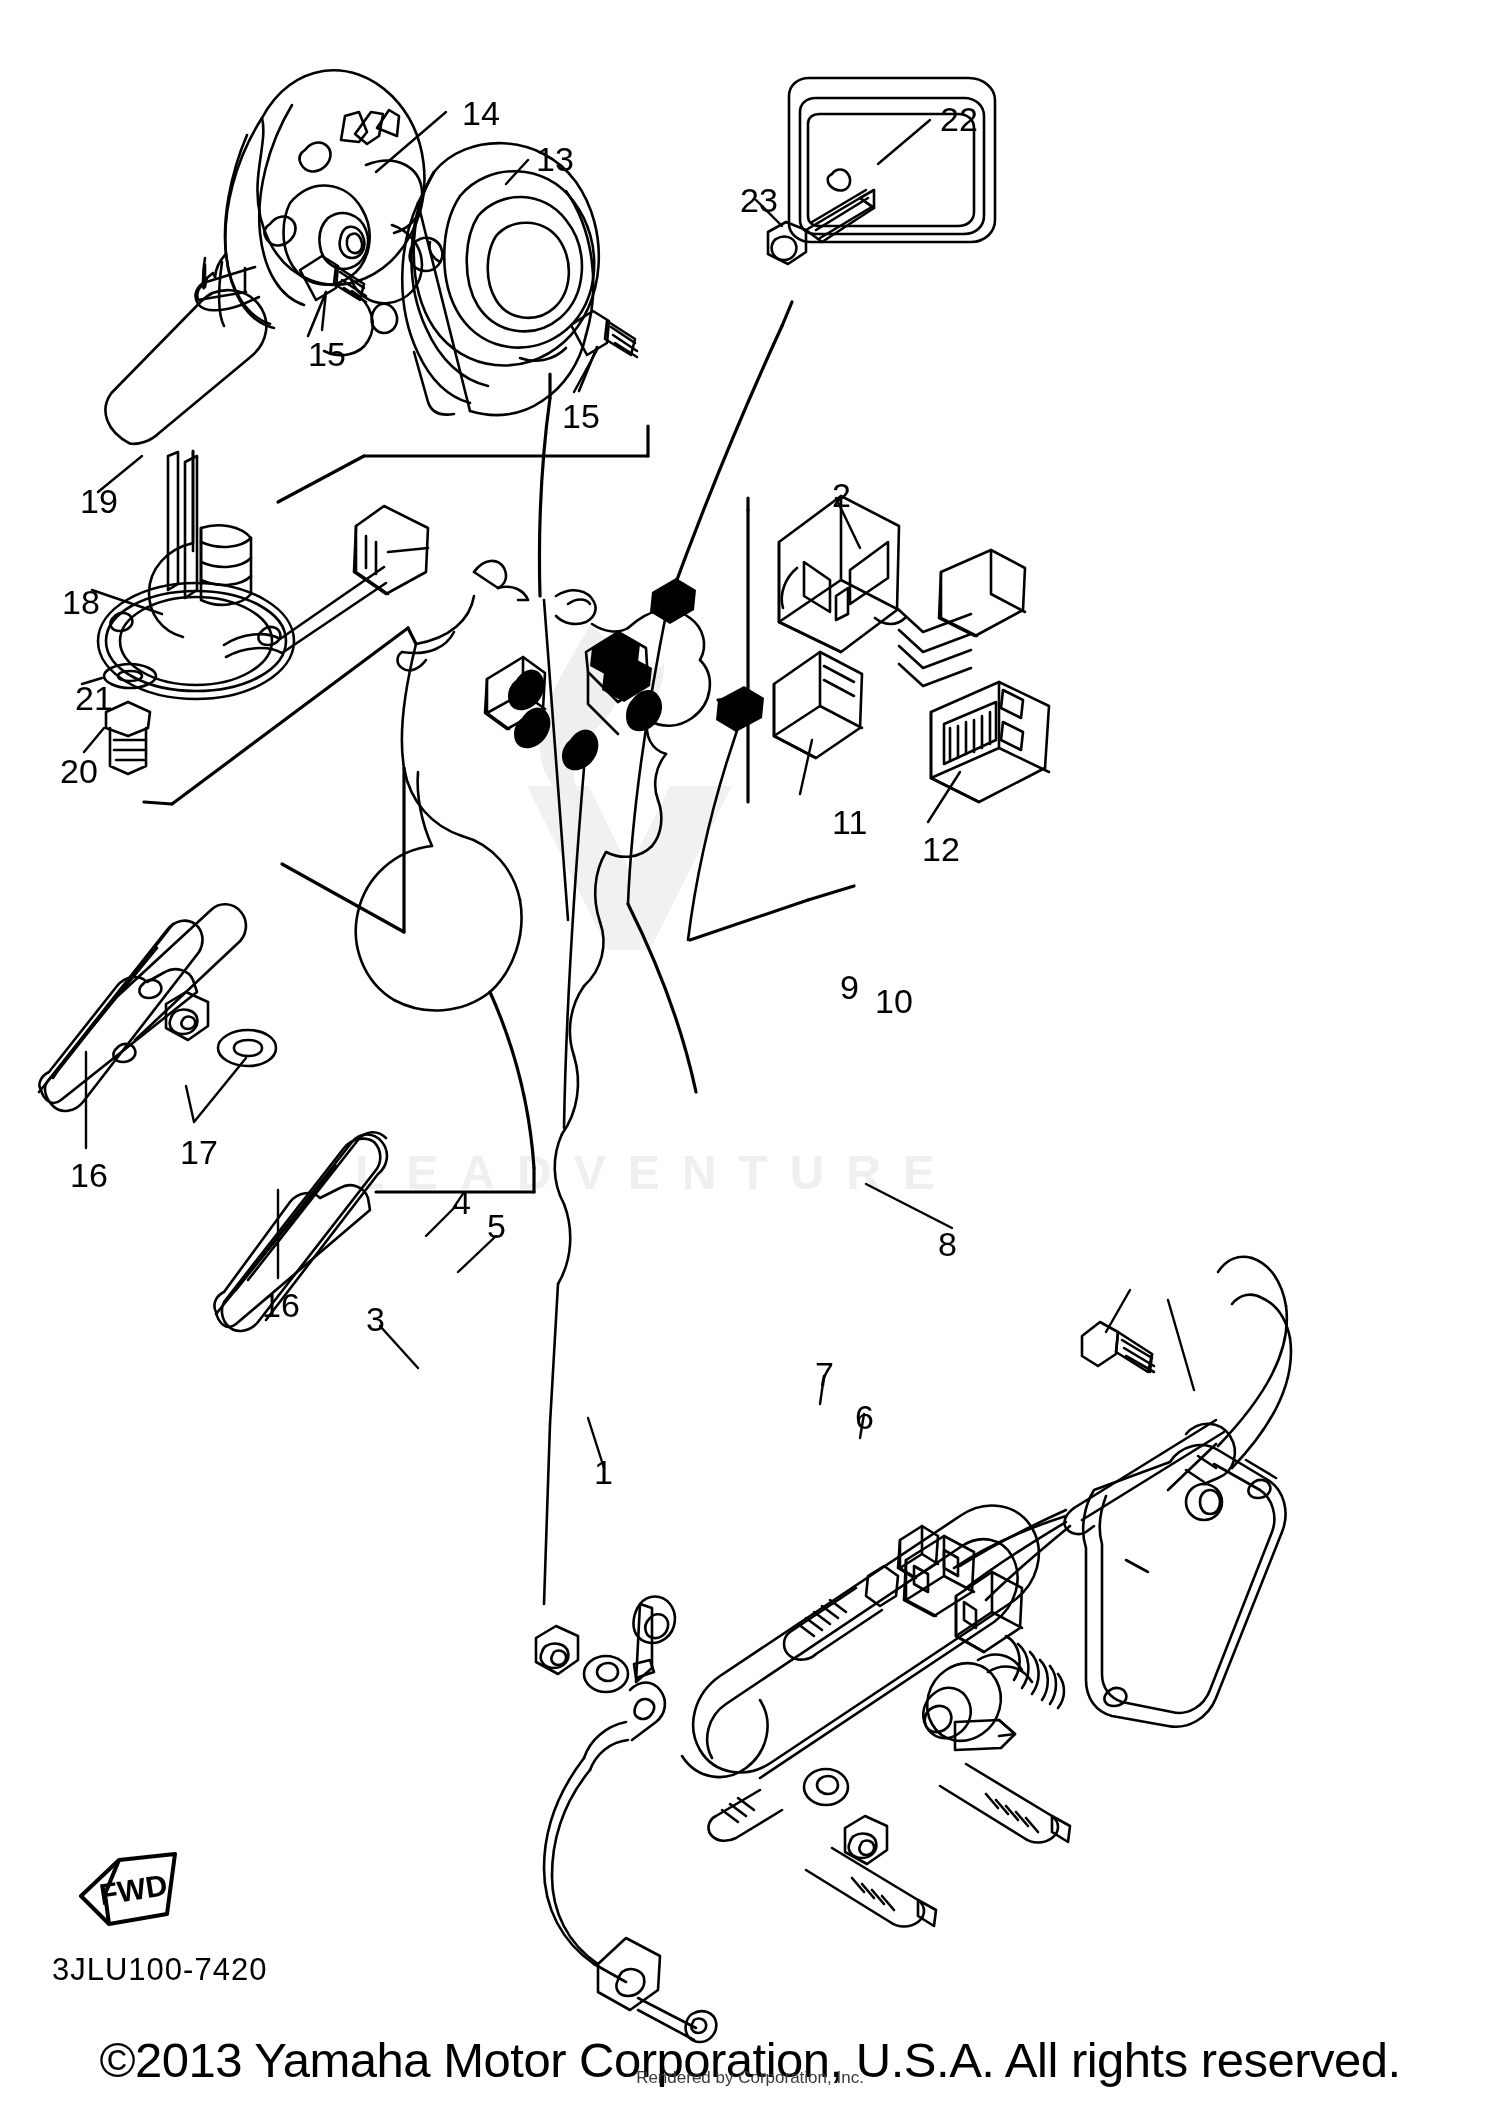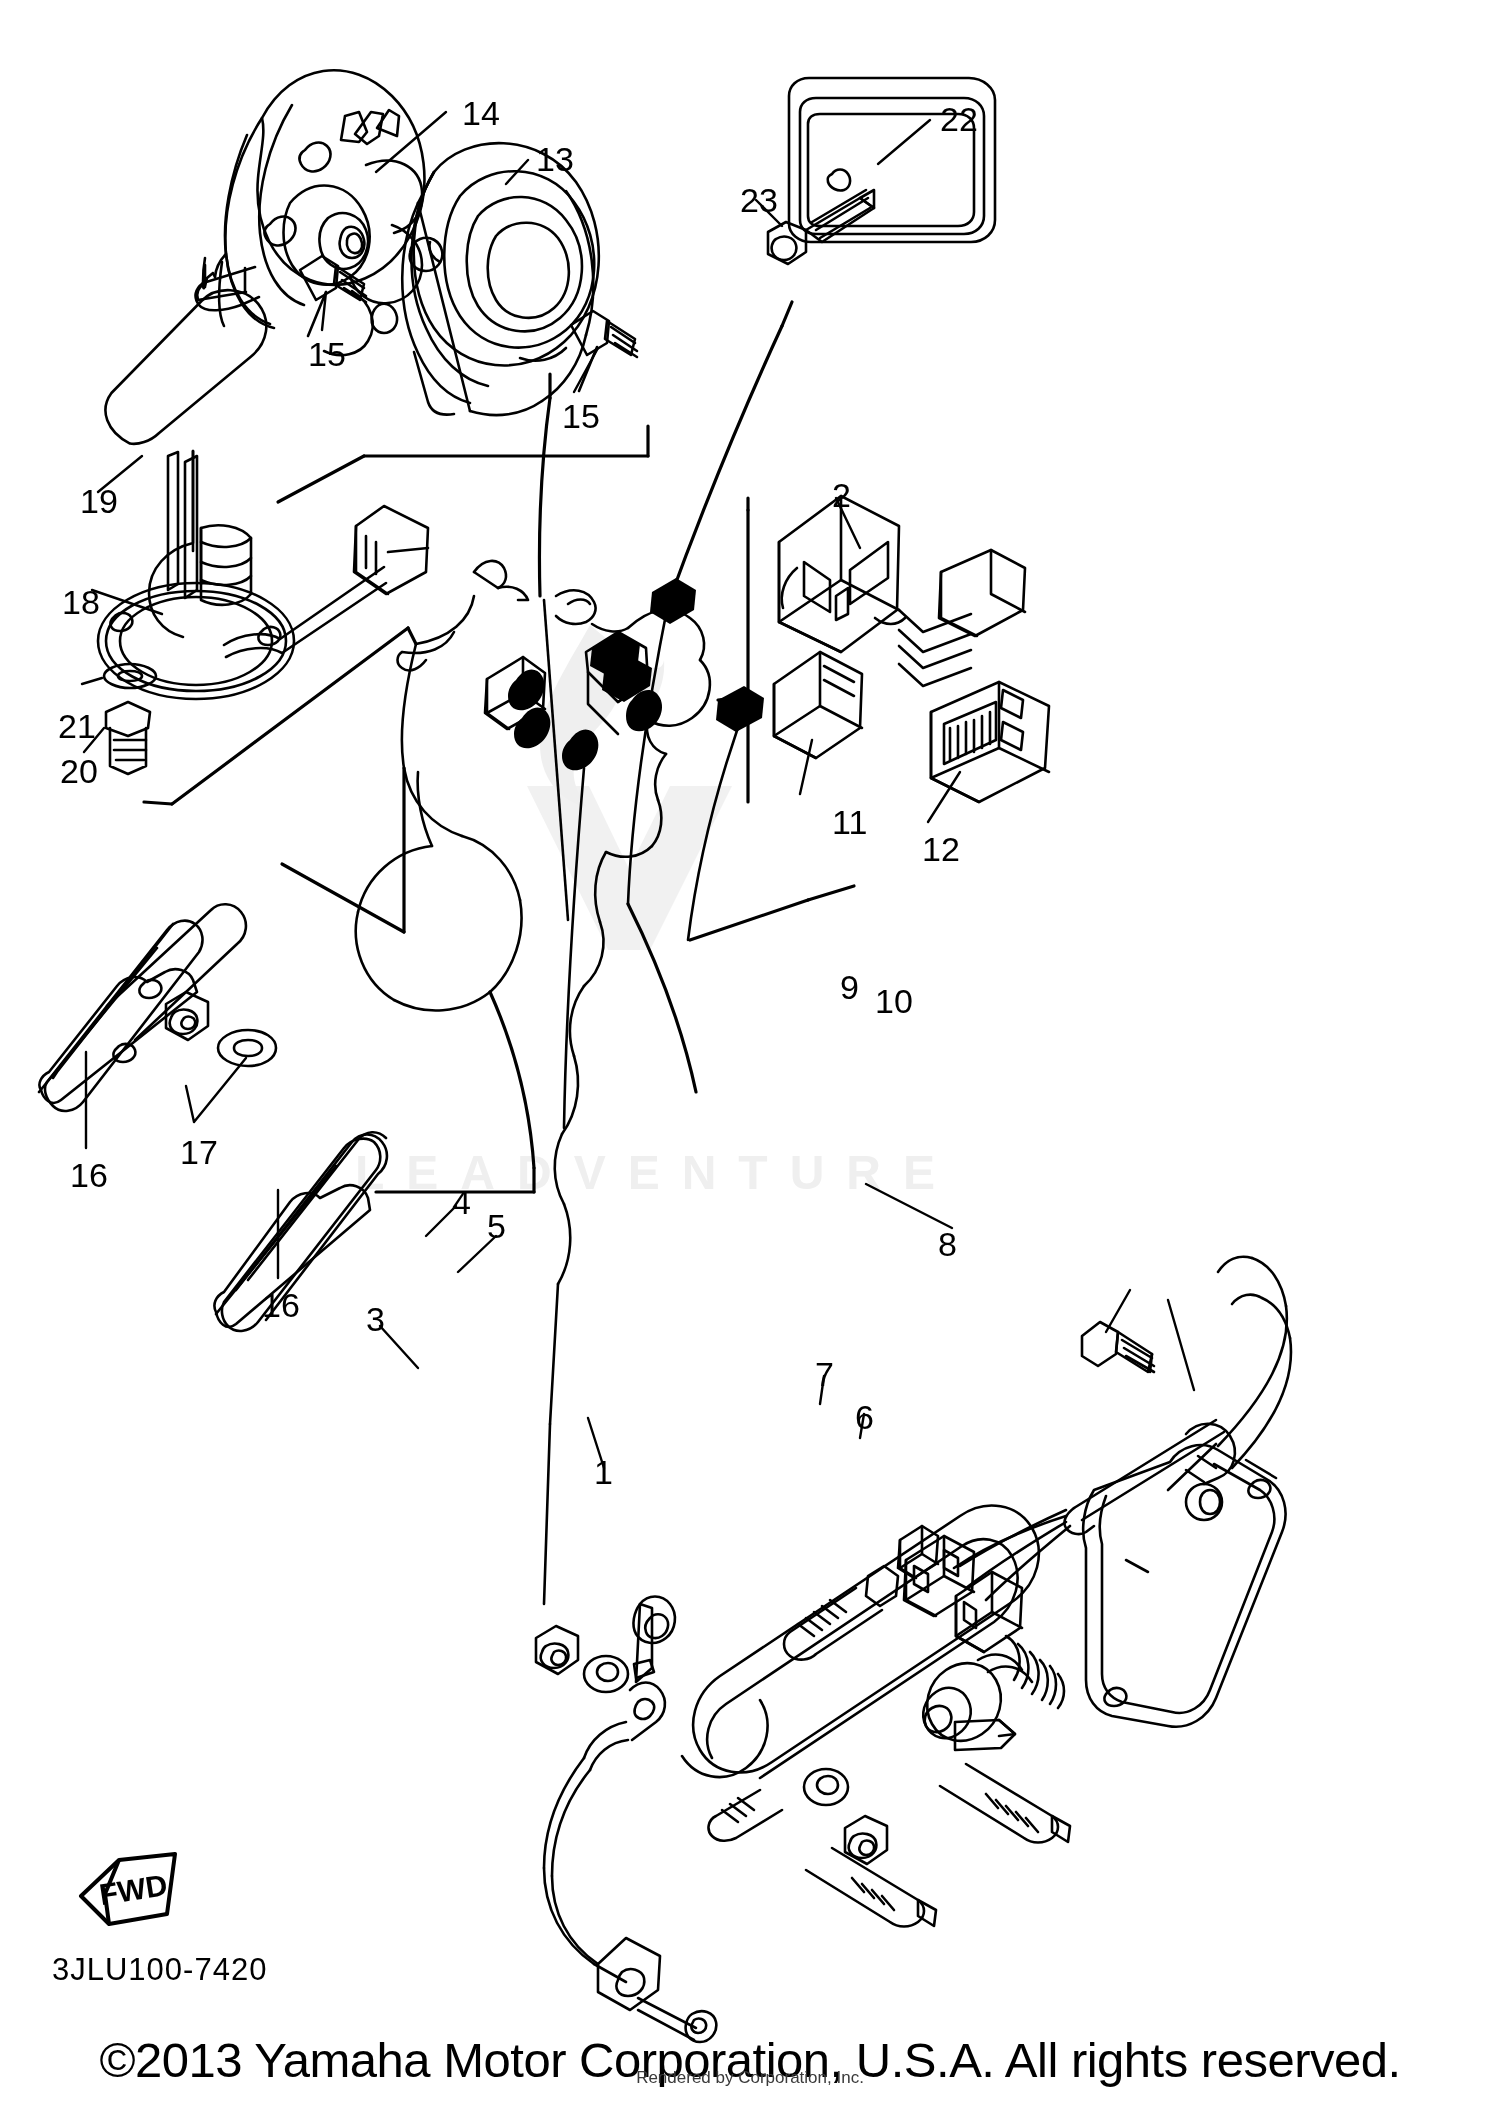--- a/index.html
+++ b/index.html
@@ -514,21 +514,21 @@
   <div class="callout" style="left:536px;top:142px;">13</div>
   <div class="callout" style="left:462px;top:96px;">14</div>
   <div class="callout" style="left:308px;top:337px;">15</div>
   <div class="callout" style="left:562px;top:399px;">15</div>
   <div class="callout" style="left:70px;top:1158px;">16</div>
   <div class="callout" style="left:262px;top:1288px;">16</div>
   <div class="callout" style="left:180px;top:1135px;">17</div>
   <div class="callout" style="left:62px;top:585px;">18</div>
   <div class="callout" style="left:80px;top:484px;">19</div>
   <div class="callout" style="left:60px;top:754px;">20</div>
-  <div class="callout" style="left:58px;top:681px;margin-top:28px;">21</div>
+  <div class="callout" style="left:75px;top:681px;">21</div>
   <div class="callout" style="left:940px;top:102px;">22</div>
   <div class="callout" style="left:740px;top:183px;text-align:right;">23</div>
 
   <div id="fwd-badge">
     <svg viewBox="0 0 110 75" xmlns="http://www.w3.org/2000/svg">
       <path d="M100 2 L44 8 L6 44 L34 72 L92 62 Z" fill="#ffffff" stroke="#000" stroke-width="4" stroke-linejoin="round"></path>
       <path d="M44 8 L30 42 L34 72" fill="none" stroke="#000" stroke-width="4"></path>
       <text x="60" y="48" font-family="Liberation Sans, sans-serif" font-size="30" font-weight="700" fill="#000" text-anchor="middle" transform="rotate(-9 60 48)">FWD</text>
     </svg>
   </div>

